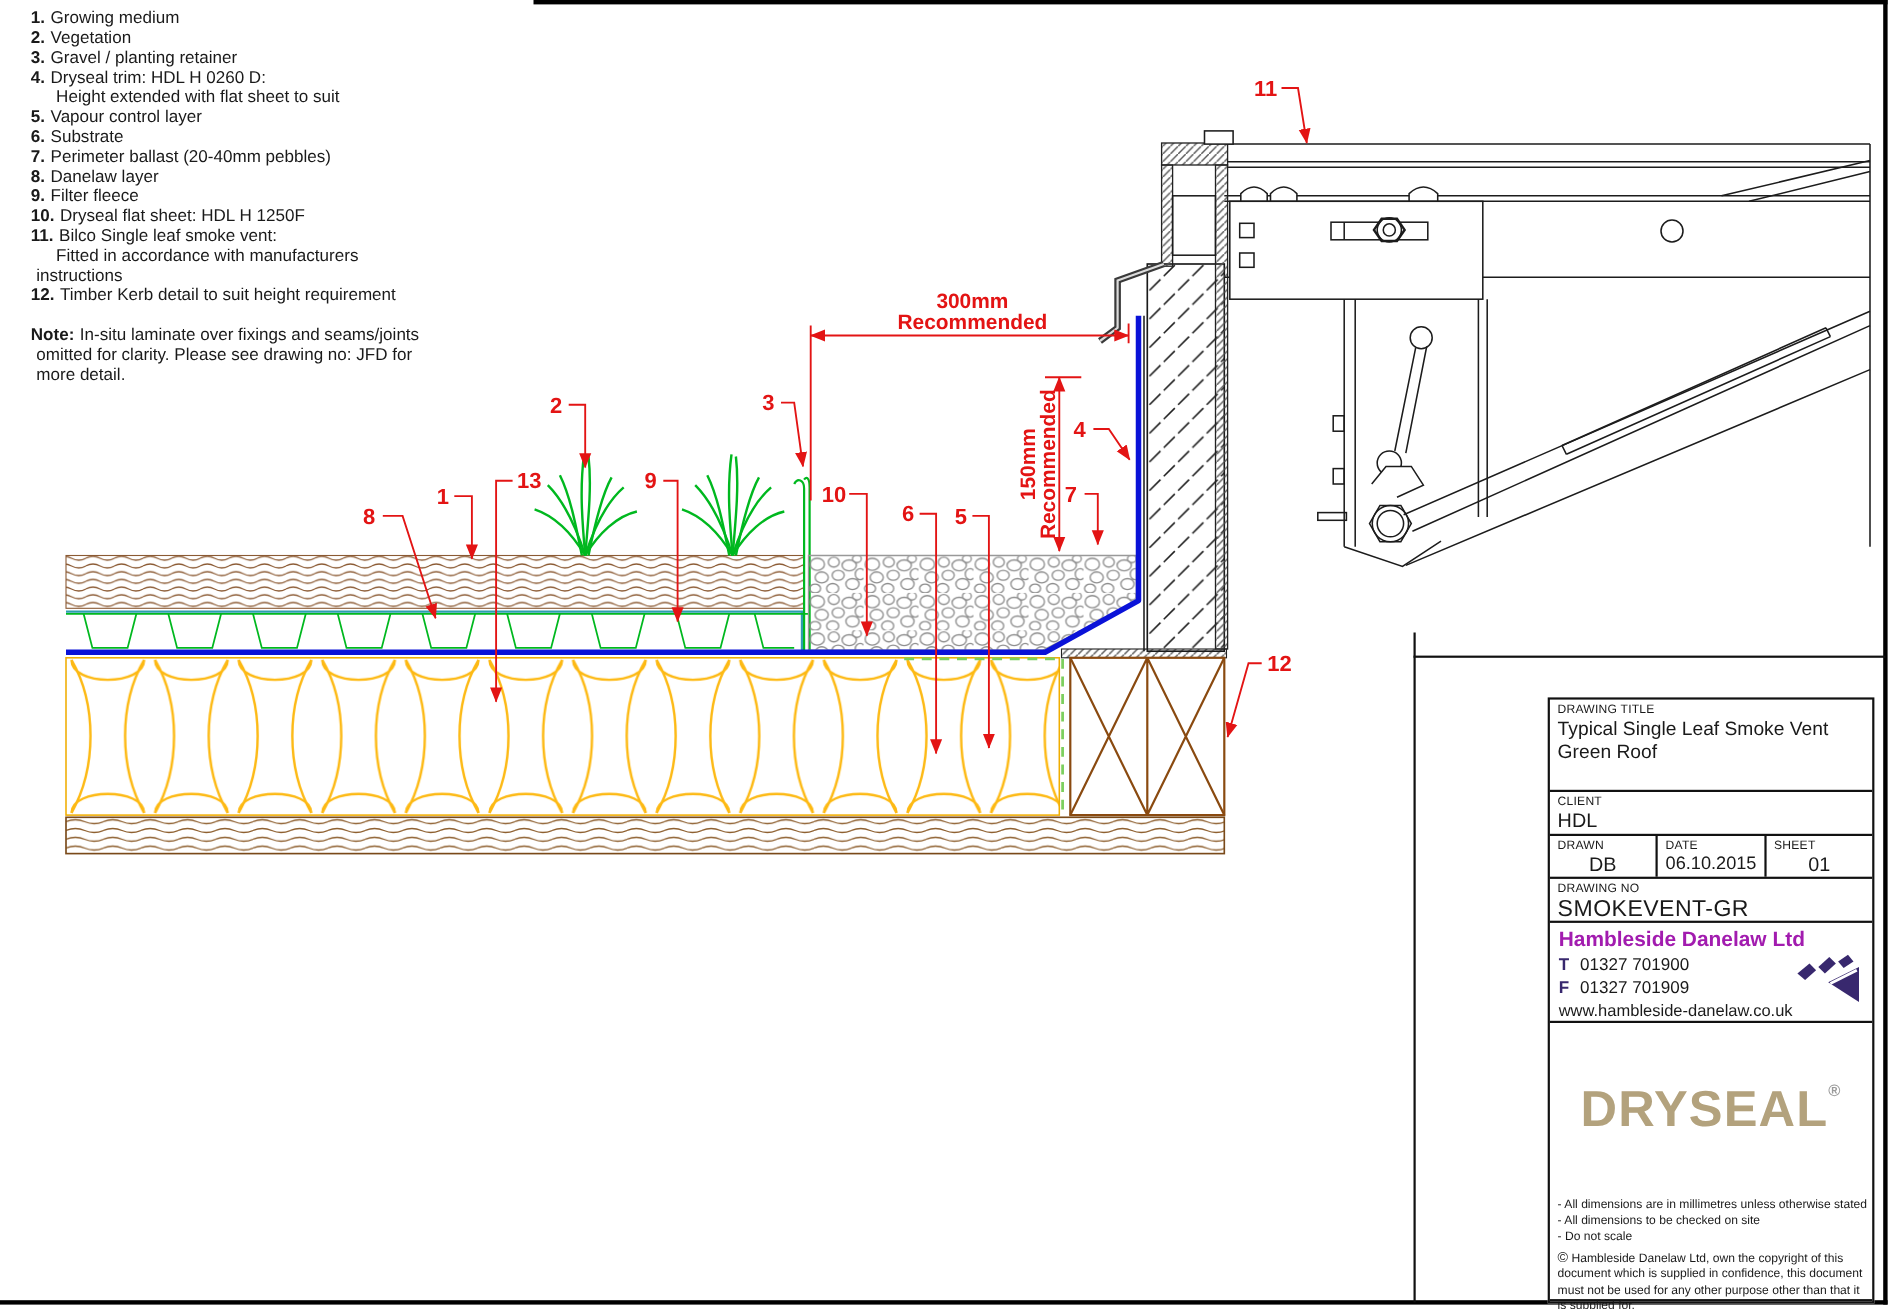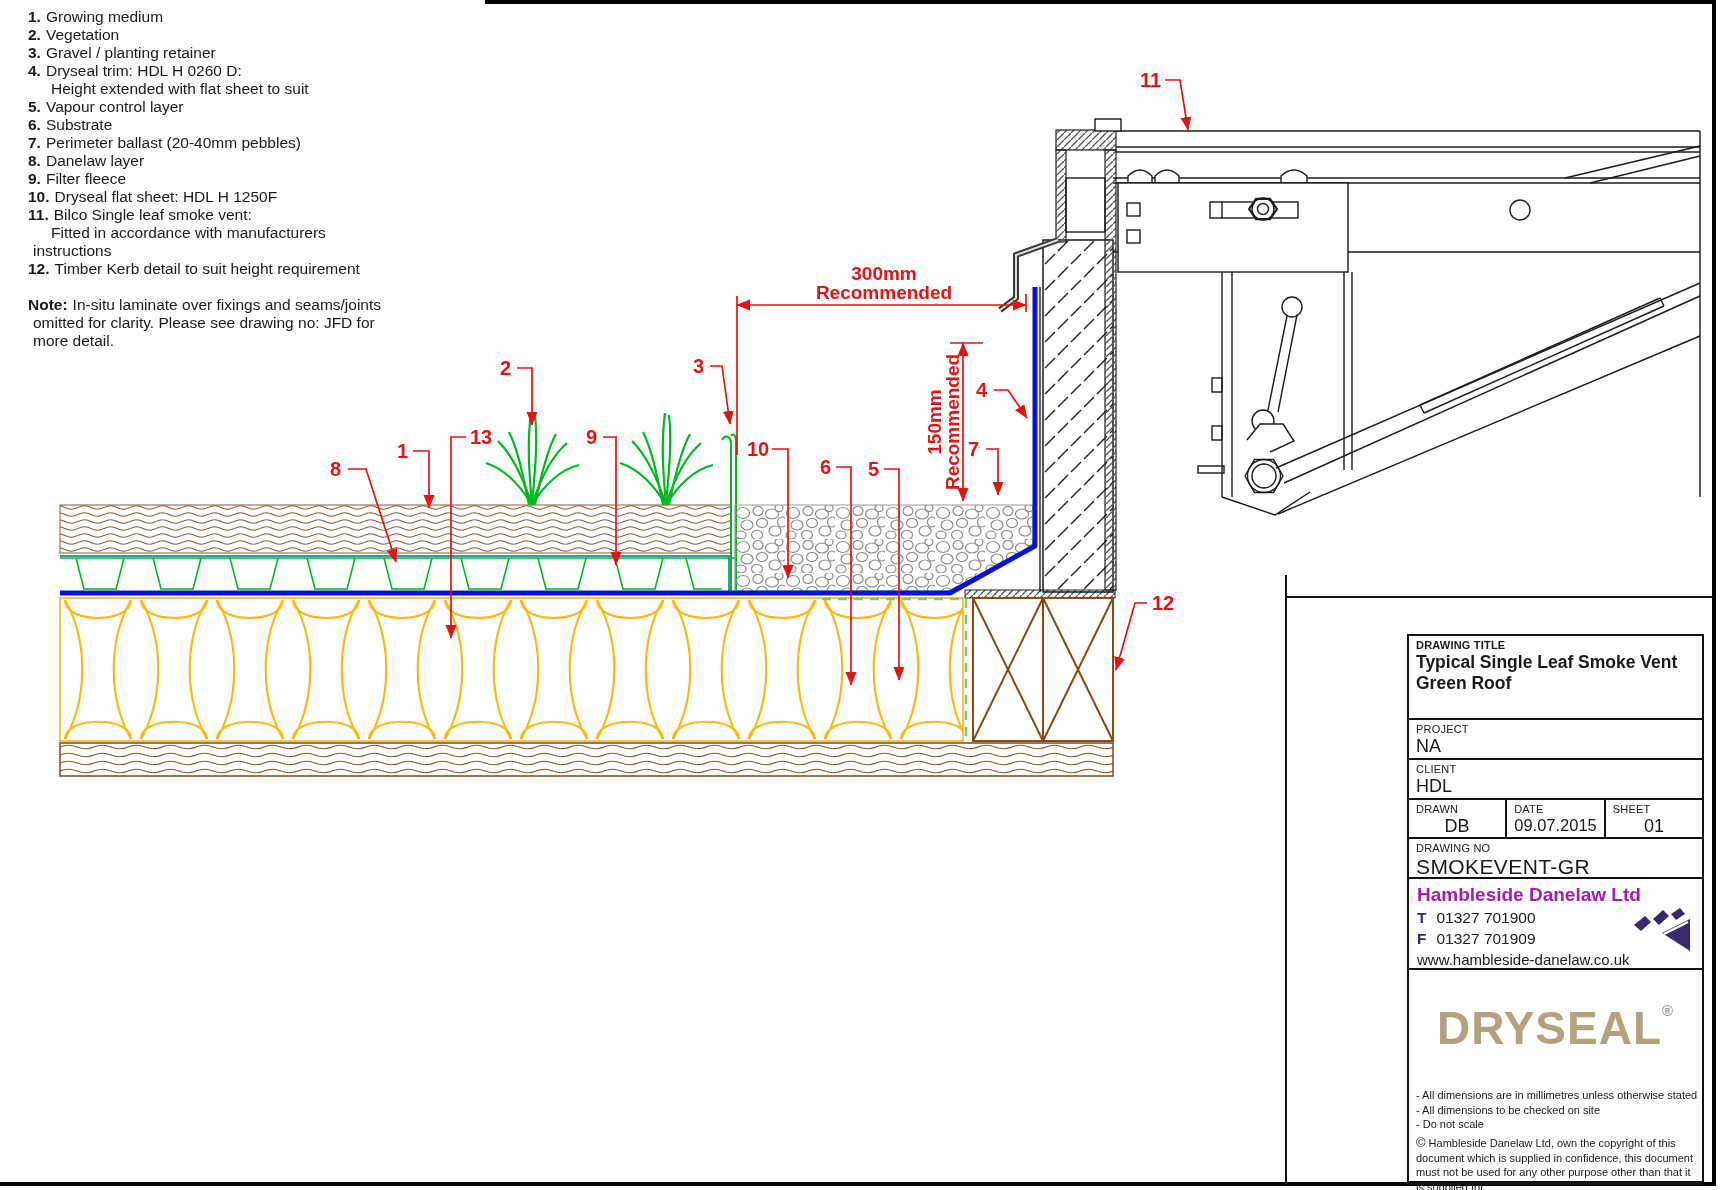--- a/index.html
+++ b/index.html
@@ -19,21 +19,21 @@
   .rl{stroke:#e31414;stroke-width:1.7;fill:none;}
   .cl{fill:#e31414;font:bold 20px "Liberation Sans",sans-serif;}
   .dm{fill:#e31414;font:bold 19px "Liberation Sans",sans-serif;text-anchor:middle;}
   
   .sepv{left:1285px;top:575px;width:2px;height:609px;background:#111;}
   .seph{left:1285px;top:596px;width:429px;height:2px;background:#111;}
   .tb{left:1407px;top:634px;width:297px;height:551px;border:2px solid #111;box-sizing:border-box;background:#fff;display:flex;flex-direction:column;}
   .trow{border-bottom:2px solid #111;box-sizing:border-box;position:relative;}
   .lbl{font-size:11px;padding:3px 7px 0 7px;letter-spacing:.2px;}
   .val{font-size:18px;padding:1px 7px 2px 7px;}
-  .r-title{height:84px;font-weight:bold;}
+  .r-title{height:84px;}
   .r-title .val{font-size:17.5px;line-height:21px;width:280px;}
   .r-project,.r-client{height:40px;}
   .cols{display:flex;height:39px;}
   .cols>div{flex:1;border-right:2px solid #111;box-sizing:border-box;}
   .cols>div:last-child{border-right:none;}
   .c-mid{text-align:center;}
   .r-dno{height:40px;}
   .r-dno .val{font-size:21px;letter-spacing:.4px;}
   .r-co{height:91px;padding:5px 8px;box-sizing:border-box;}
   .co-name{font-size:19px;font-weight:bold;color:#a21caf;}
@@ -282,36 +282,32 @@
       <path class="rl" d="M950,343 H983"></path>
     </g>
   </g>
 </svg>
 
 <div class="abs tb">
   <div class="trow r-title">
     <div class="lbl">DRAWING TITLE</div>
     <div class="val">Typical Single Leaf Smoke Vent Green Roof</div>
   </div>
-  <div class="trow r-project">
-    <div class="lbl">PROJECT</div>
-    <div class="val">NA</div>
-  </div>
   <div class="trow r-client">
     <div class="lbl">CLIENT</div>
     <div class="val">HDL</div>
   </div>
   <div class="trow cols">
     <div>
       <div class="lbl">DRAWN</div>
       <div class="val c-mid">DB</div>
     </div>
     <div>
       <div class="lbl">DATE</div>
-      <div class="val" style="font-size:16.5px;">09.07.2015</div>
+      <div class="val" style="font-size:16.5px;">06.10.2015</div>
     </div>
     <div>
       <div class="lbl">SHEET</div>
       <div class="val c-mid">01</div>
     </div>
   </div>
   <div class="trow r-dno">
     <div class="lbl">DRAWING NO</div>
     <div class="val">SMOKEVENT-GR</div>
   </div>

